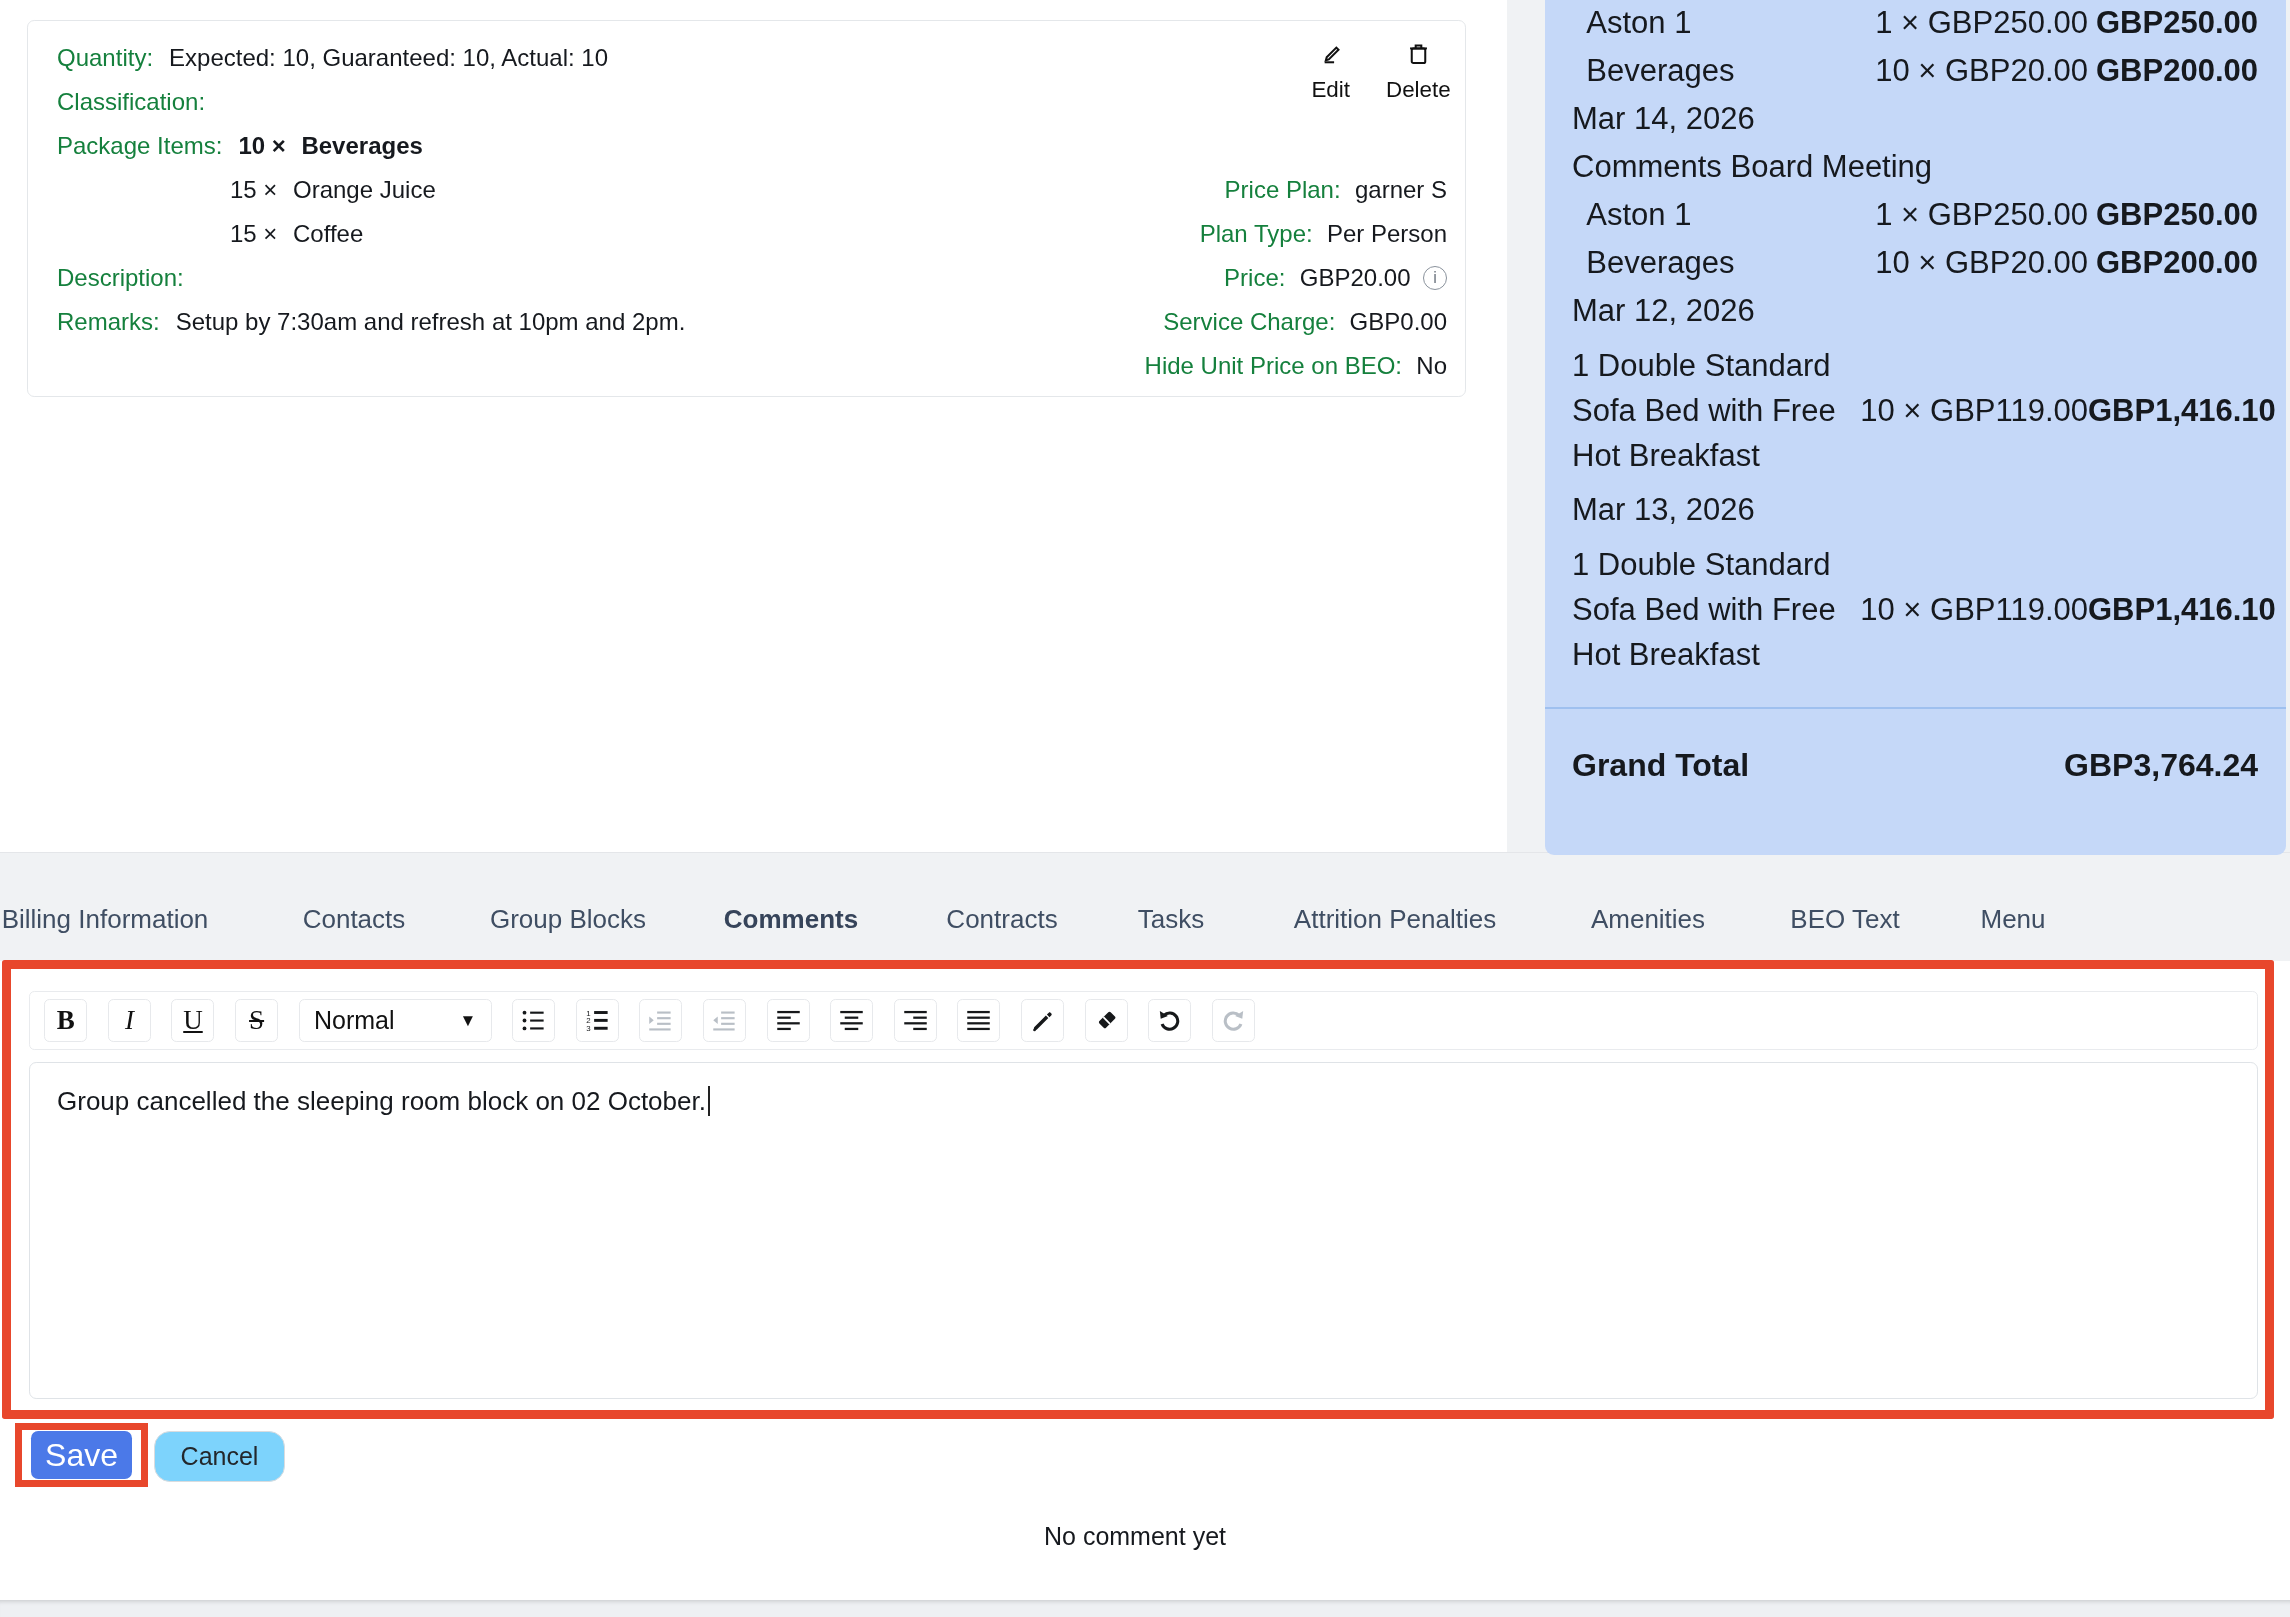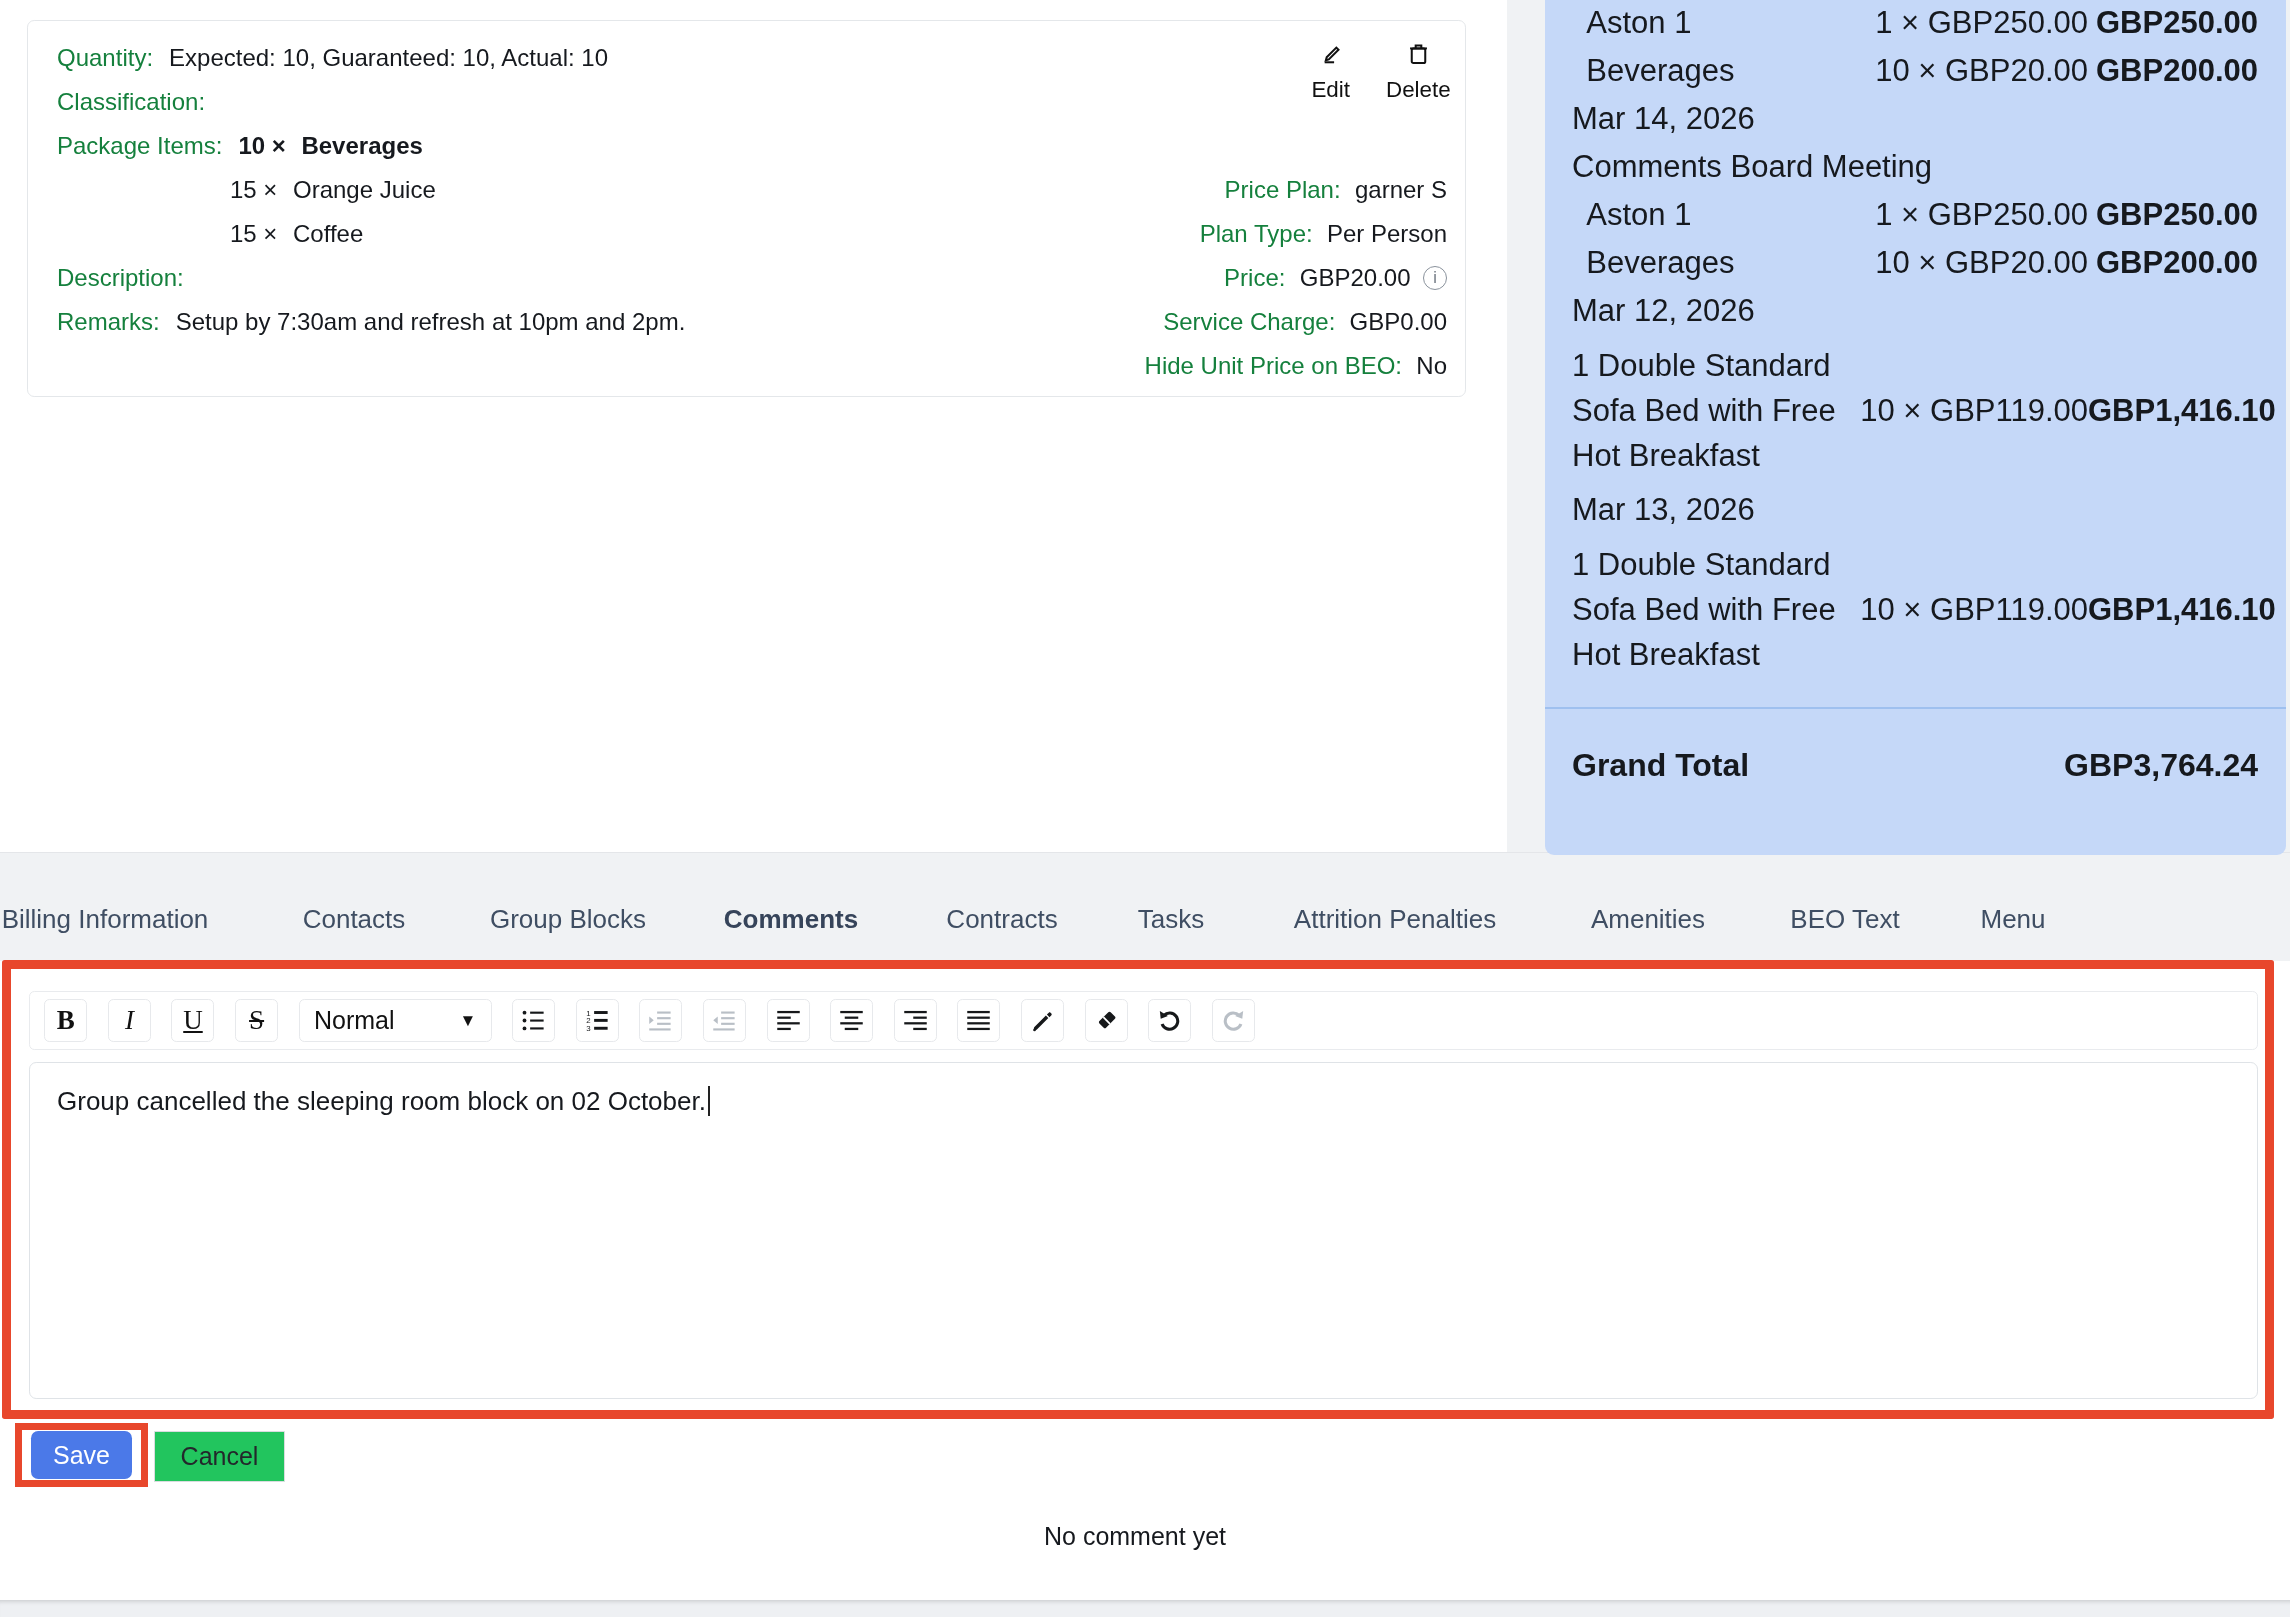--- a/index.html
+++ b/index.html
@@ -73,23 +73,23 @@
   .tb-btn svg{display:block;}
   .editor-box{position:absolute;left:29px;top:1062px;width:2229px;height:337px;border:0.9px solid #dfe3e7;
               border-radius:7.2px;box-sizing:border-box;padding:23px 27px;font-size:26px;color:#16191e;
               background:#fff;cursor:text;}
   .caret{display:inline-block;width:1.8px;height:30px;background:#222;vertical-align:-6.3px;margin-left:1.8px;}
 
   
   .save-annot{position:absolute;left:15px;top:1423px;width:133px;height:64px;border:7.2px solid #e8472c;
               box-sizing:border-box;background:#fff;display:flex;align-items:center;justify-content:center;}
   .save-btn{width:101px;height:48px;background:#4b79e8;color:#fff;border:none;border-radius:7.2px;
-            font-size:25px;font-family:inherit;cursor:pointer;}
-  .cancel-btn{position:absolute;left:154px;top:1431px;width:131px;height:51px;background:#22c55e;
-              border:0.9px solid #d9dcdf;border-radius:1px;font-size:25px;color:#23272b;
+            font-size:32px;font-family:inherit;cursor:pointer;}
+  .cancel-btn{position:absolute;left:154px;top:1431px;width:131px;height:51px;background:#7dd3fc;
+              border:0.9px solid #d9dcdf;border-radius:16px;font-size:25px;color:#23272b;
               font-family:inherit;cursor:pointer;}
   .no-comment{position:absolute;left:0;top:1522px;width:2270px;text-align:center;font-size:25px;color:#16191e;}
 </style>
 </head>
 <body>
 
 <div class="page">
   <div class="bg-top"></div>
   <div class="white-panel"></div>
   <div class="tab-strip"></div>

